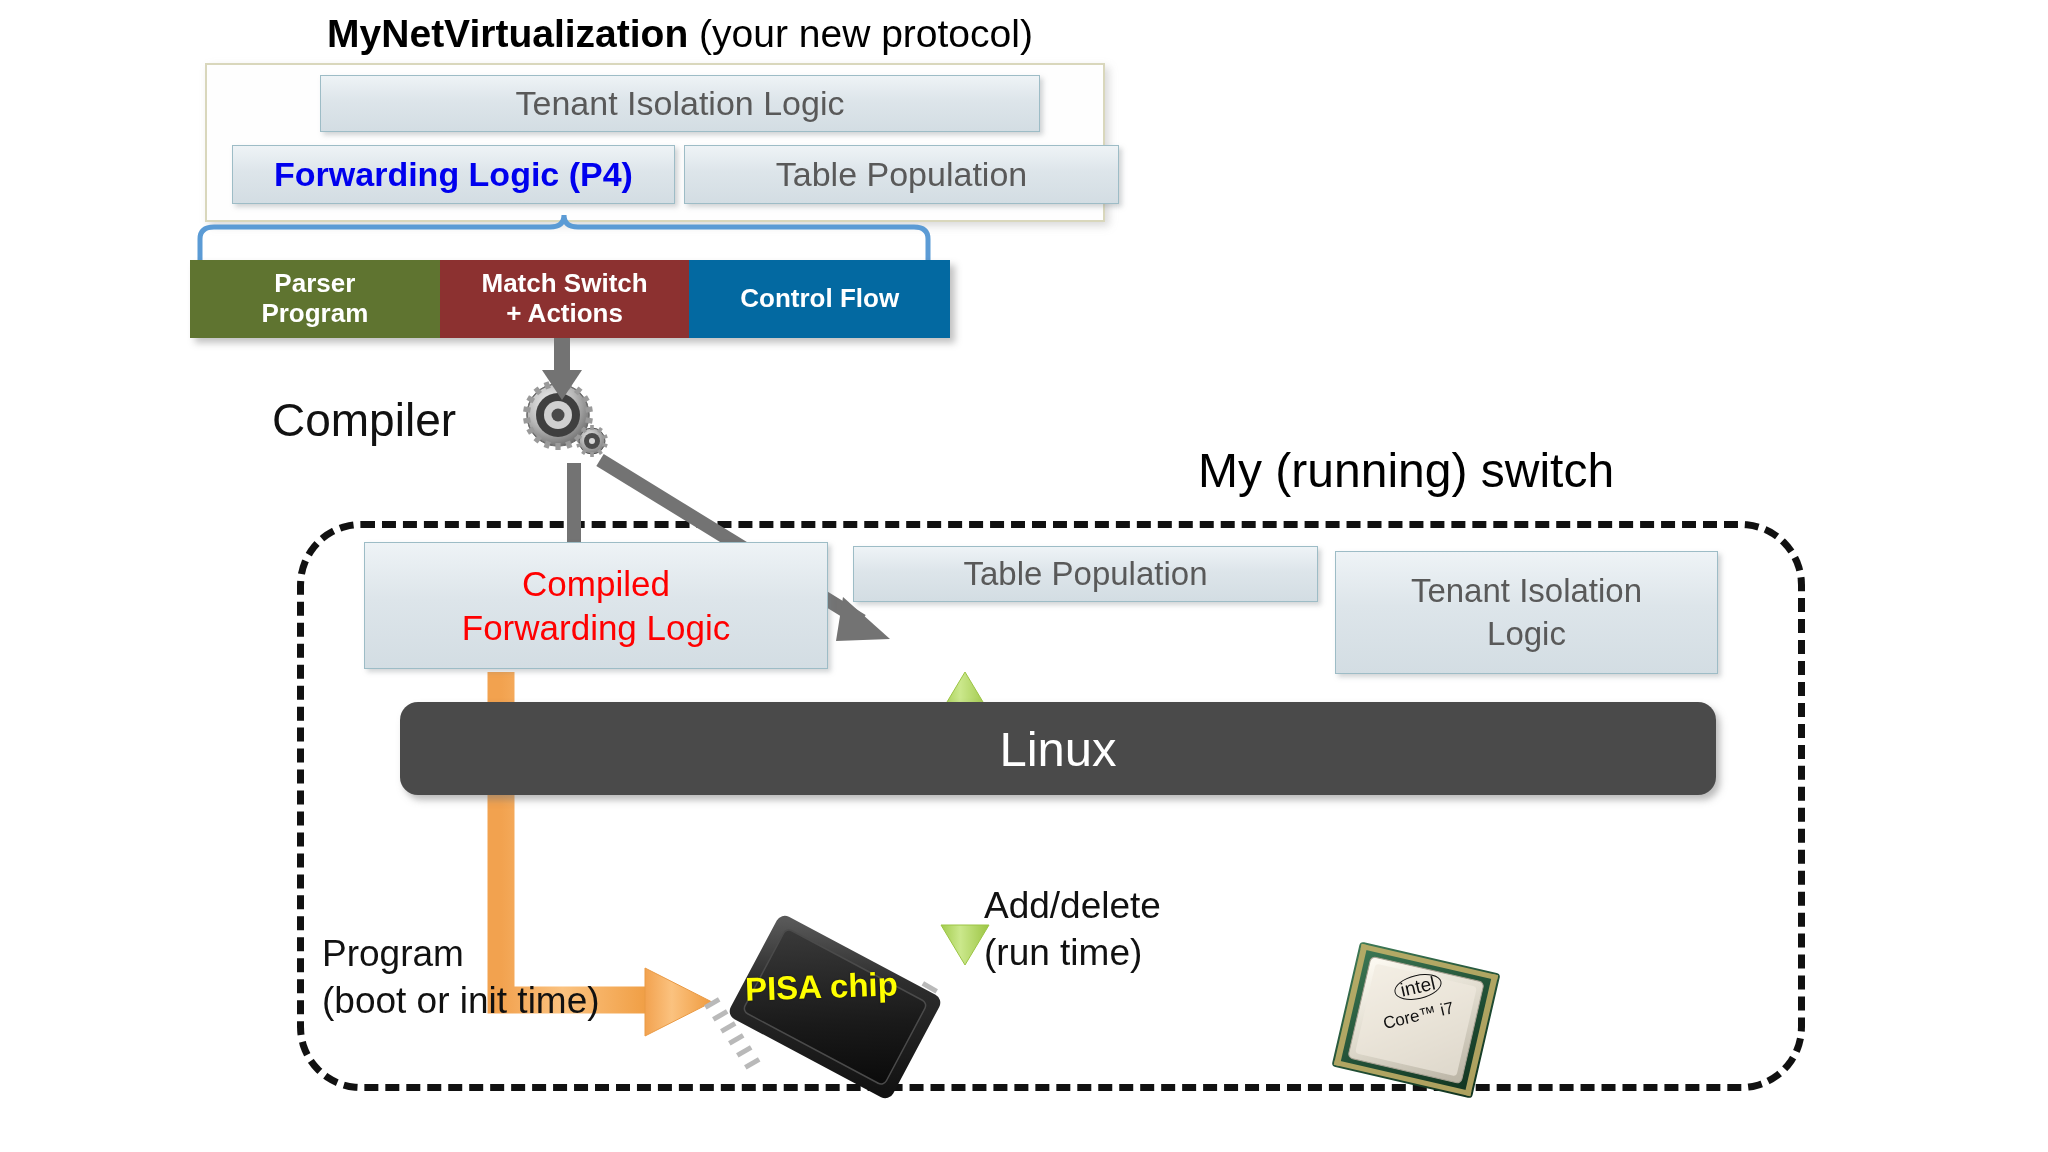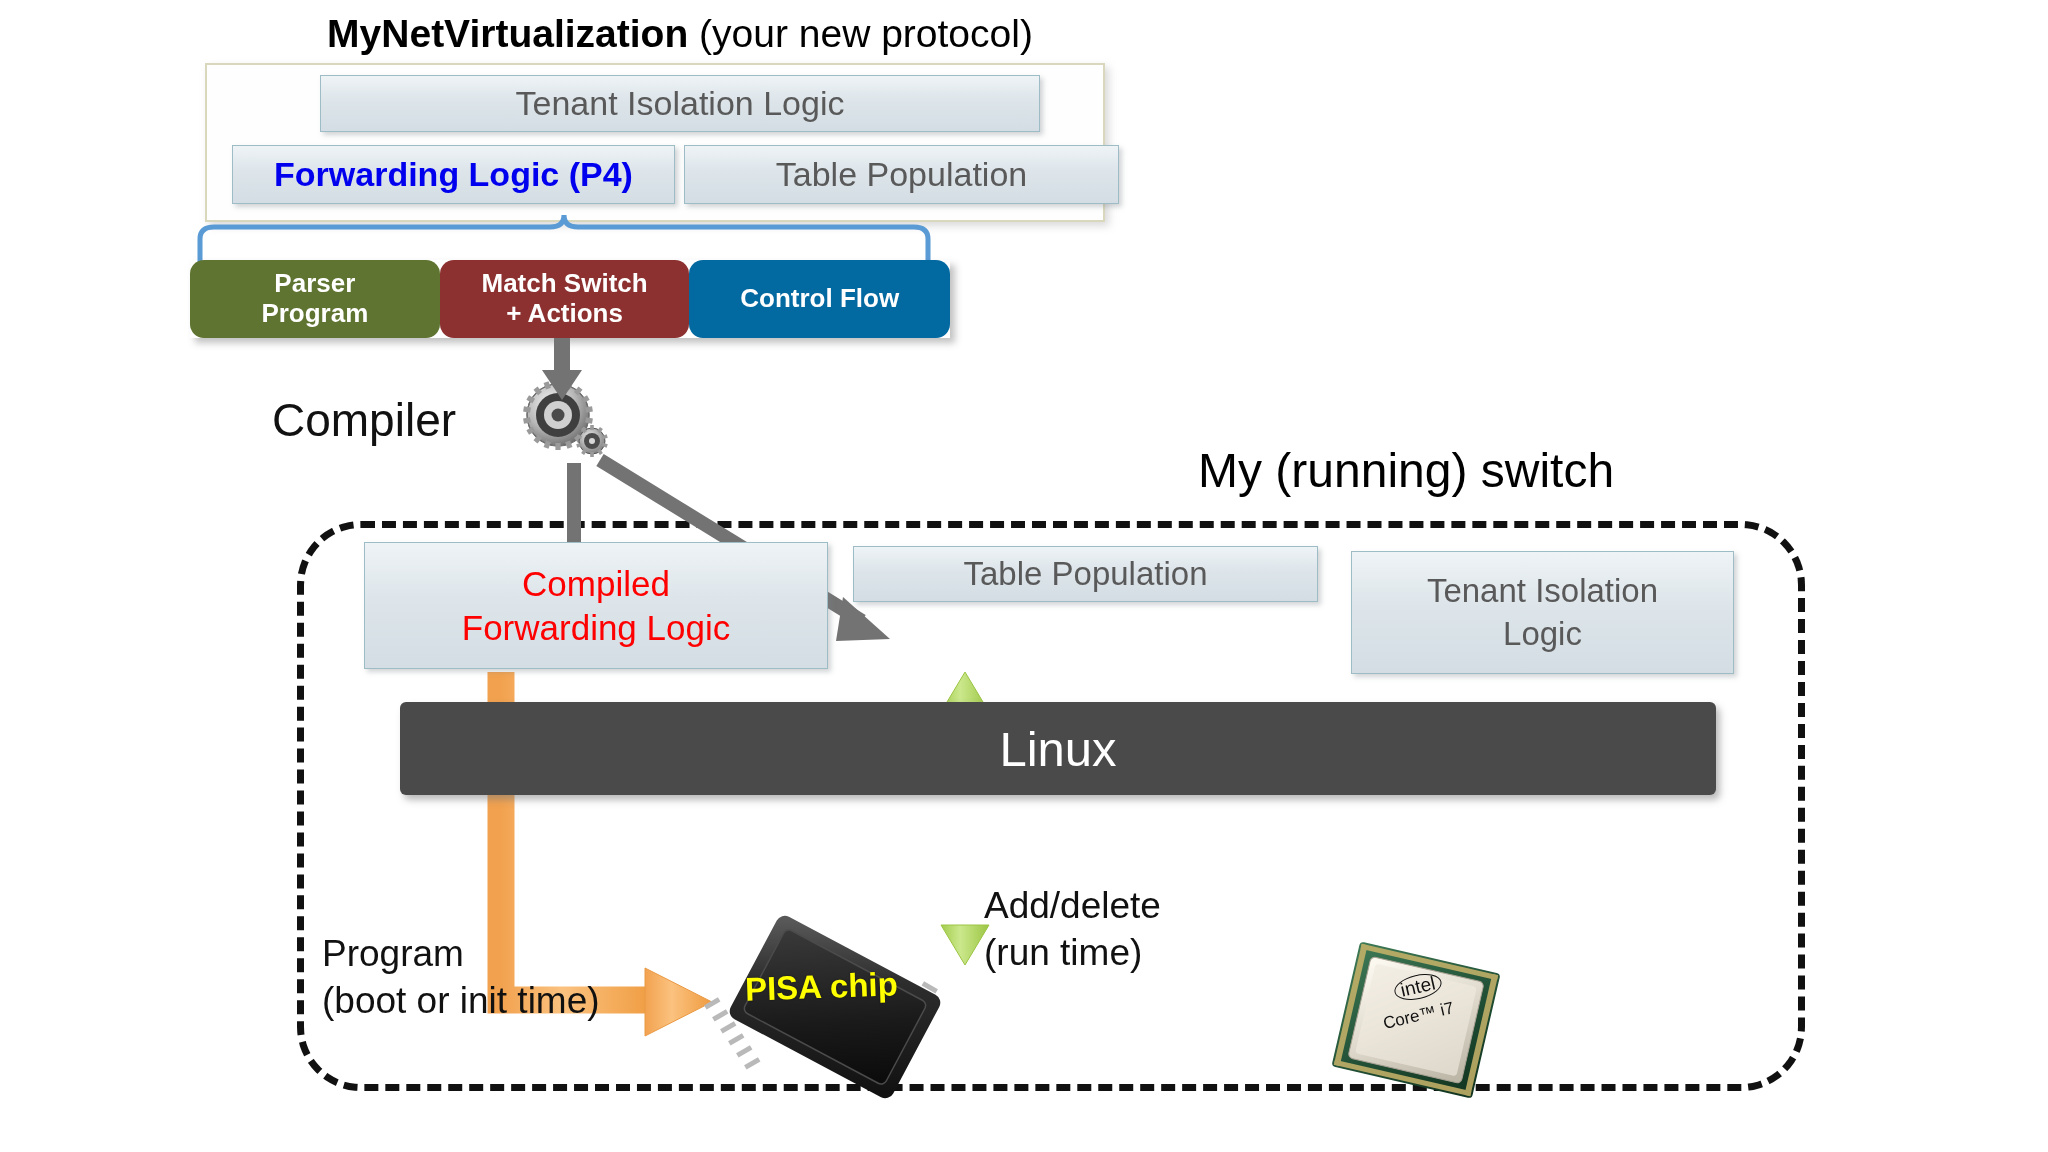--- a/index.html
+++ b/index.html
@@ -80,21 +80,20 @@
   .strip-cell {
     display: flex;
     align-items: center;
     justify-content: center;
     text-align: center;
     color: #ffffff;
     font-weight: bold;
     font-size: 26px;
     line-height: 1.15;
     box-sizing: border-box;
-    border-radius: 14px;
   }
   #cell-parser   { width: 253px; background: #5f7430; }
   #cell-match    { width: 253px; background: #8c3130; }
   #cell-control  { width: 264px; background: #0369a1; }
 
   
   #compiler-label {
     left: 272px; top: 393px;
     font-size: 46px; color: #111; white-space: nowrap;
   }
@@ -118,28 +117,28 @@
 
   
   #box-compiled {
     left: 364px; top: 542px; width: 464px; height: 127px;
     font-size: 35px; color: #ff0000; line-height: 1.25;
   }
   #box-table-pop-run { left: 853px; top: 546px; width: 465px; height: 56px; font-size: 33px; }
   #box-runtime-api   { left: 853px; top: 624px; width: 465px; height: 56px;
                        font-size: 33px; color: #ff0000; font-weight: normal; }
   #box-tenant-run    { left: 1335px; top: 551px; width: 383px; height: 123px;
-                       font-size: 33px; line-height: 1.3; margin-left: 16px; }
+                       font-size: 33px; line-height: 1.3; }
 
   
   #linux-bar {
     left: 400px; top: 702px; width: 1316px; height: 93px;
     box-sizing: border-box;
     background: #4a4a4a;
-    border-radius: 6px;
+    border-radius: 18px;
     box-shadow: 4px 5px 7px rgba(120,120,120,0.5);
     display: flex; align-items: center; justify-content: center;
   }
   #linux-bar span { color: #fff; font-size: 49px; }
 
   
   #driver-box {
     left: 397px; top: 818px; width: 665px; height: 46px;
     box-sizing: border-box;
     background: linear-gradient(to bottom, #fbfbfb 0%, #eaeaea 48%, #c9c9c9 100%);

